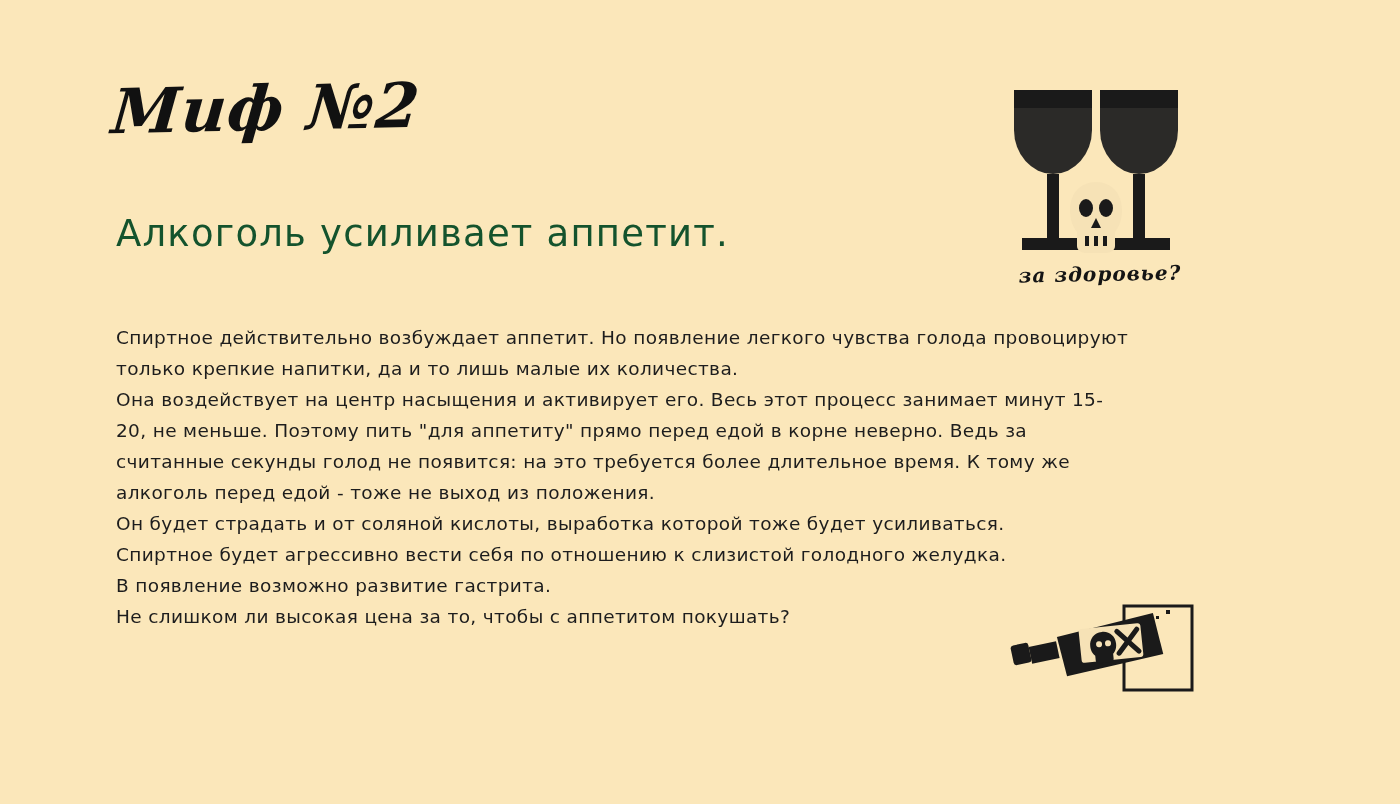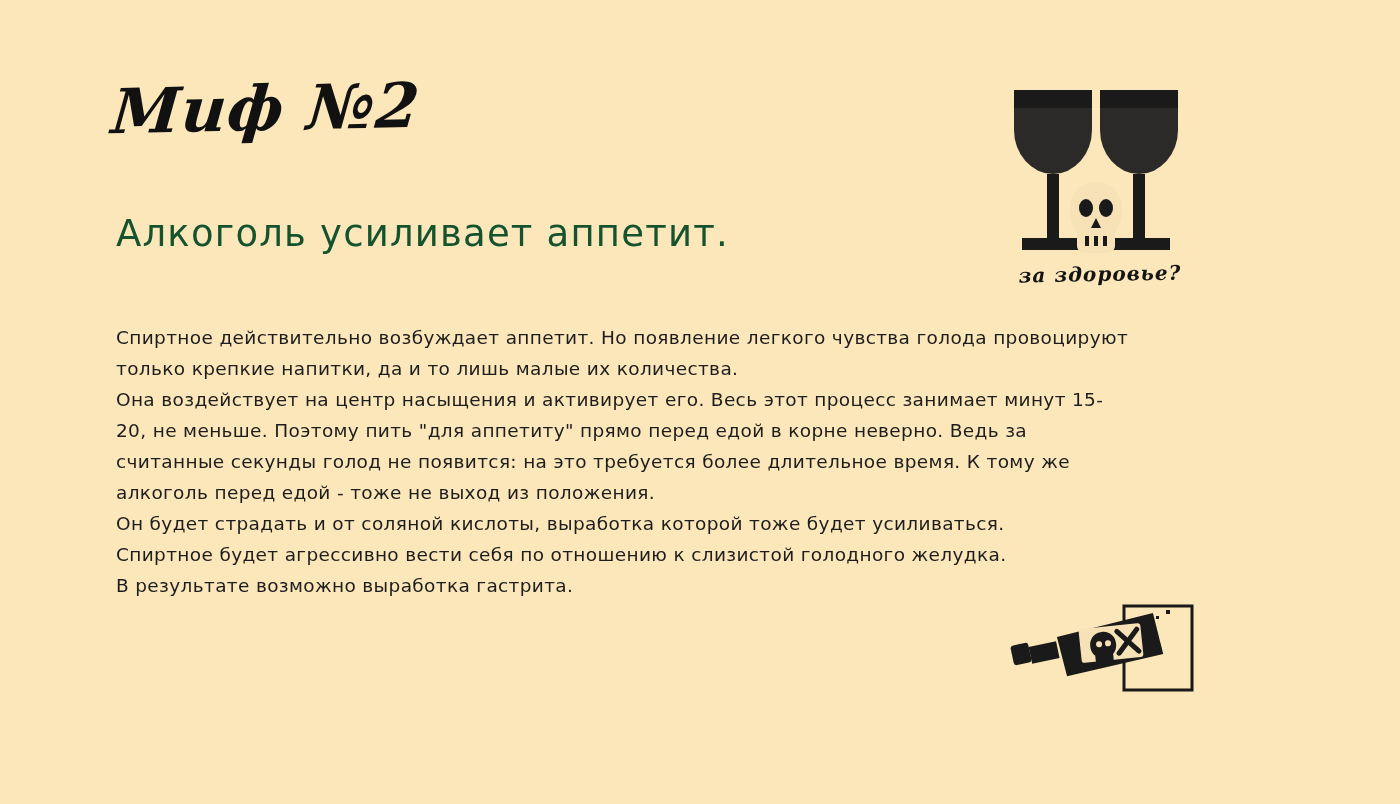--- a/index.html
+++ b/index.html
@@ -105,21 +105,22 @@
 
   <div class="myth-title">Миф №2</div>
 
   <div class="myth-subtitle">Алкоголь усиливает аппетит.</div>
 
   <div class="body-text">
     <p>Спиртное действительно возбуждает аппетит. Но появление легкого чувства голода провоцируют только крепкие напитки, да и то лишь малые их количества.</p>
     <p>Она воздействует на центр насыщения и активирует его. Весь этот процесс занимает минут 15-20, не меньше. Поэтому пить "для аппетиту" прямо перед едой в корне неверно. Ведь за считанные секунды голод не появится: на это требуется более длительное время. К тому же алкоголь перед едой - тоже не выход из положения.</p>
     <p>Он будет страдать и от соляной кислоты, выработка которой тоже будет усиливаться.</p>
     <p>Спиртное будет агрессивно вести себя по отношению к слизистой голодного желудка.</p>
-    <p>В результате возможно выработка гастрита.</p>
+    <p>В появление возможно развитие гастрита.</p>
+    <p>Не слишком ли высокая цена за то, чтобы с аппетитом покушать?</p>
   </div>
 
   <div class="glasses-illustration">
     <svg viewBox="0 0 200 225" width="200" height="225" xmlns="http://www.w3.org/2000/svg">
 
       <path d="M14 12 H92 V52 a39 44 0 0 1 -78 0 Z" fill="#2b2a28"></path>
       <path d="M14 12 H92 V30 H14 Z" fill="#1a1a1a"></path>
 
       <rect x="47" y="96" width="12" height="68" fill="#1a1a1a"></rect>
 

